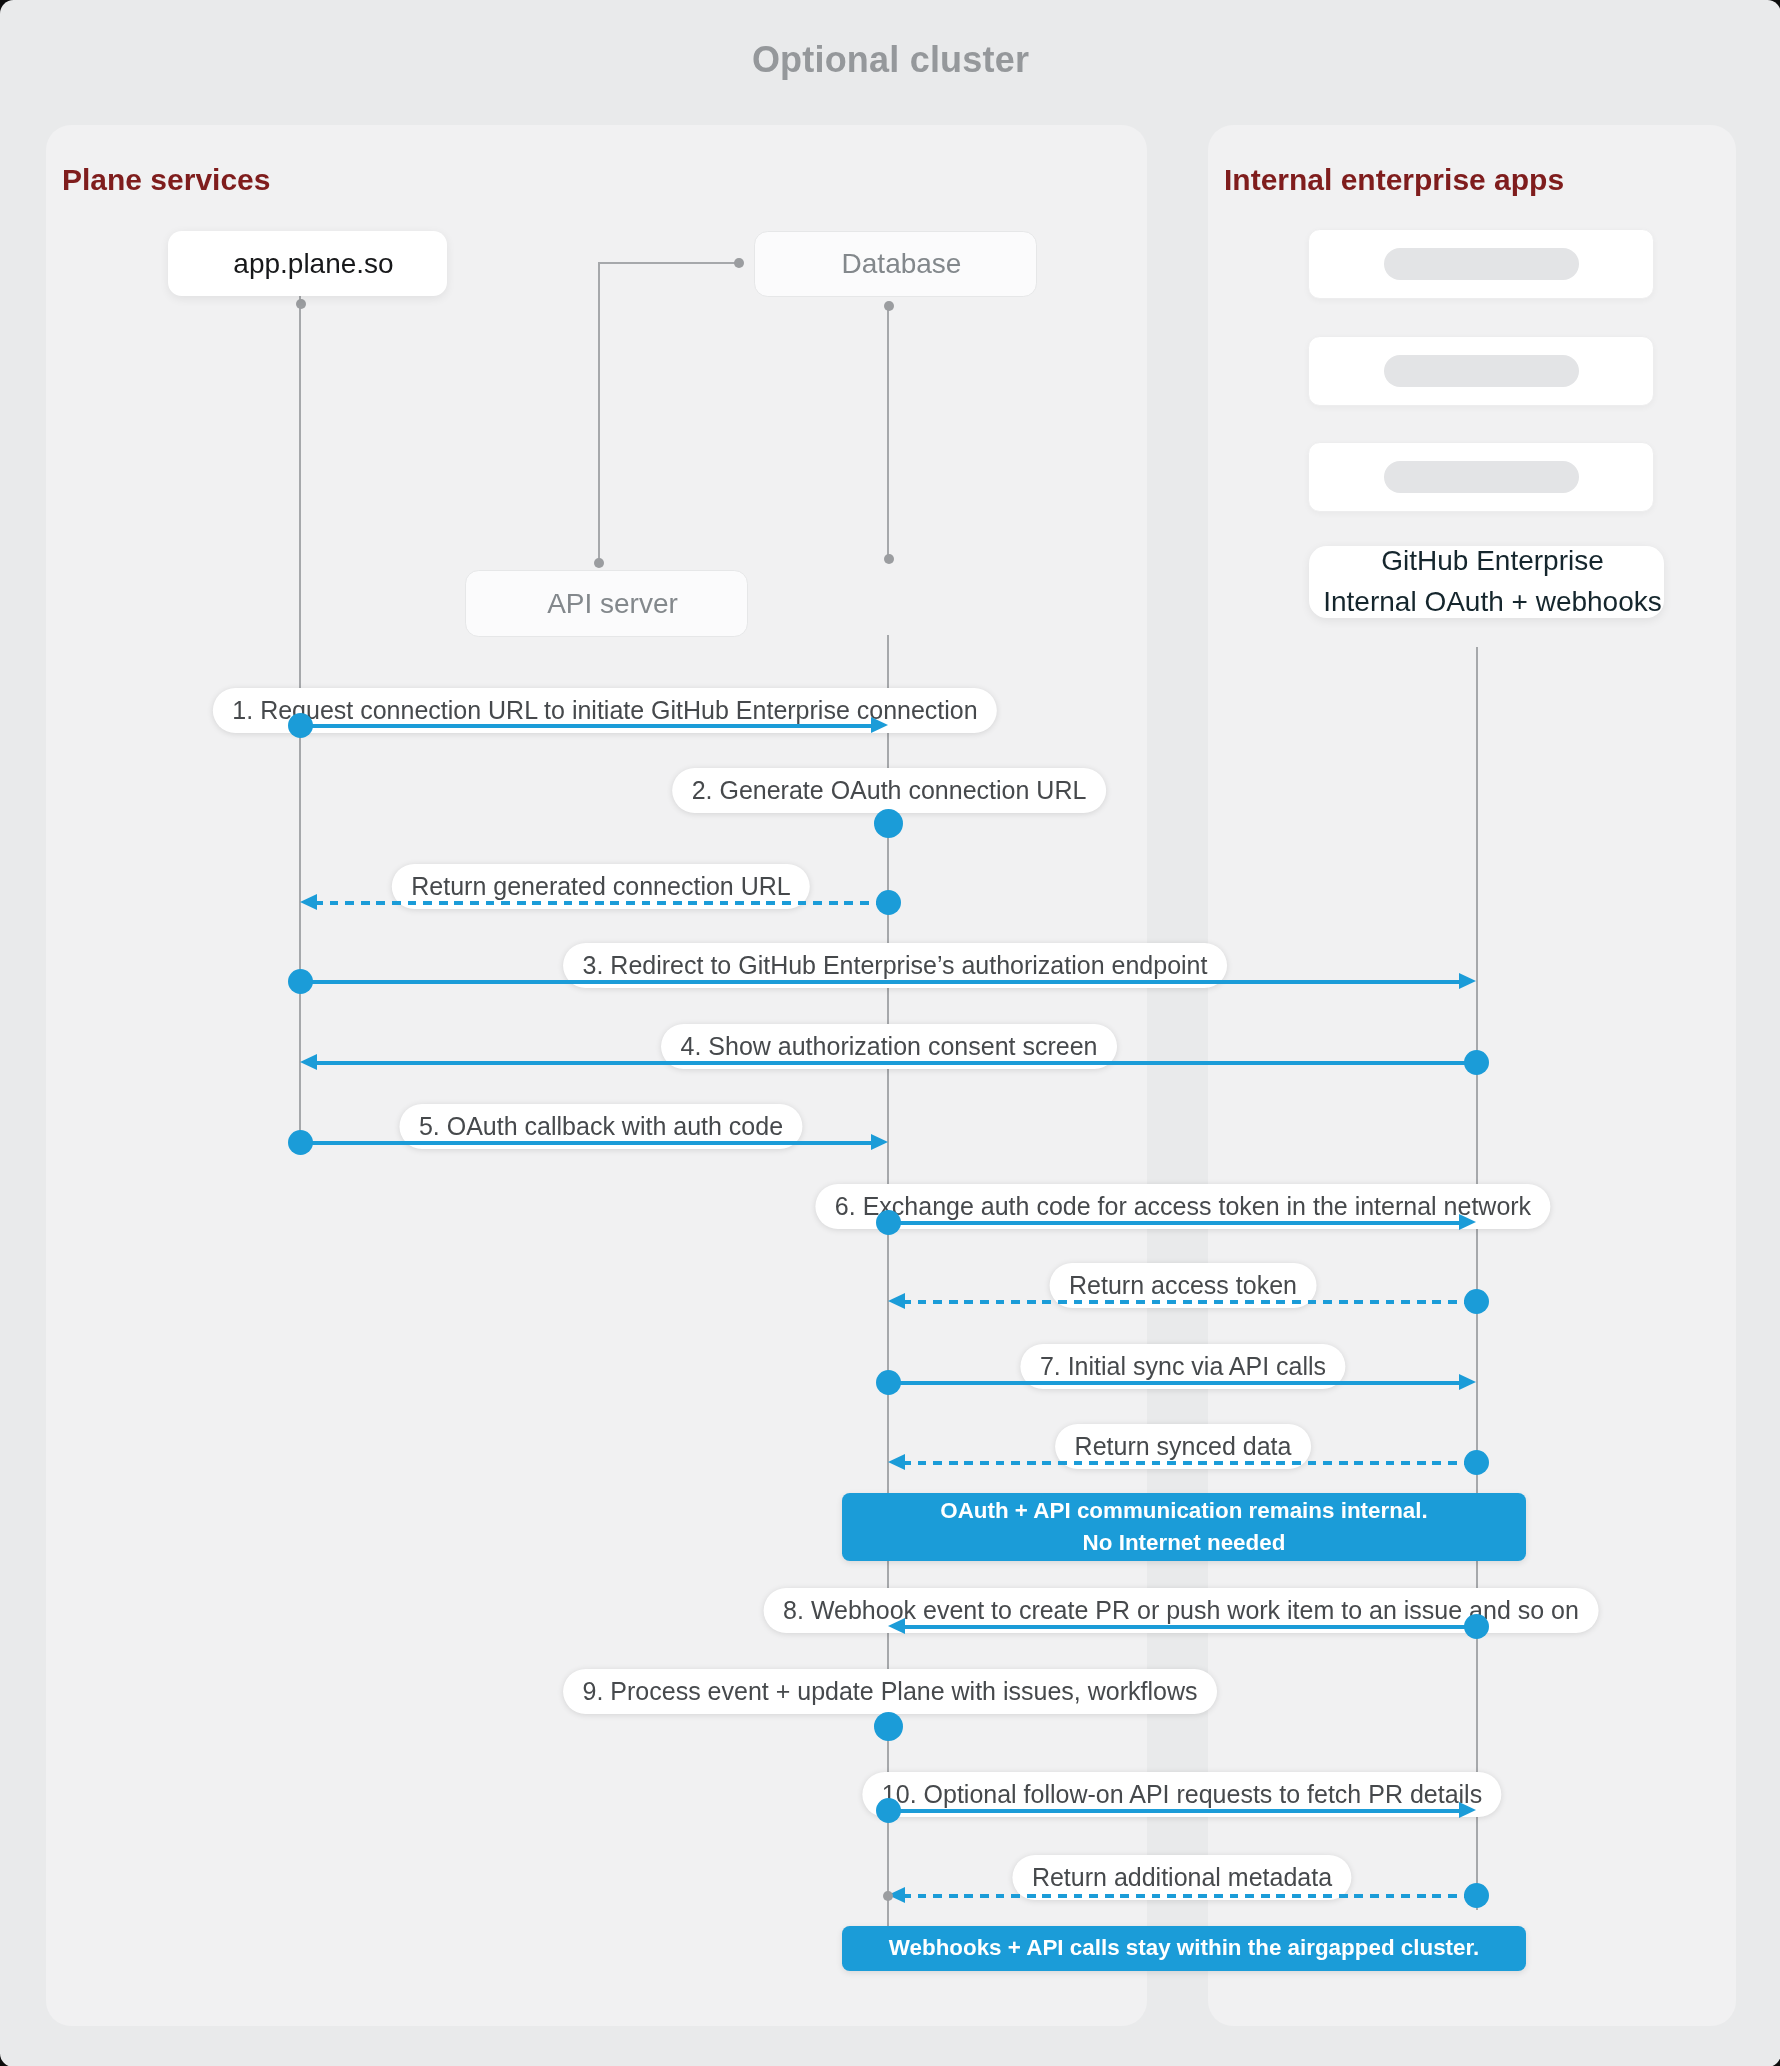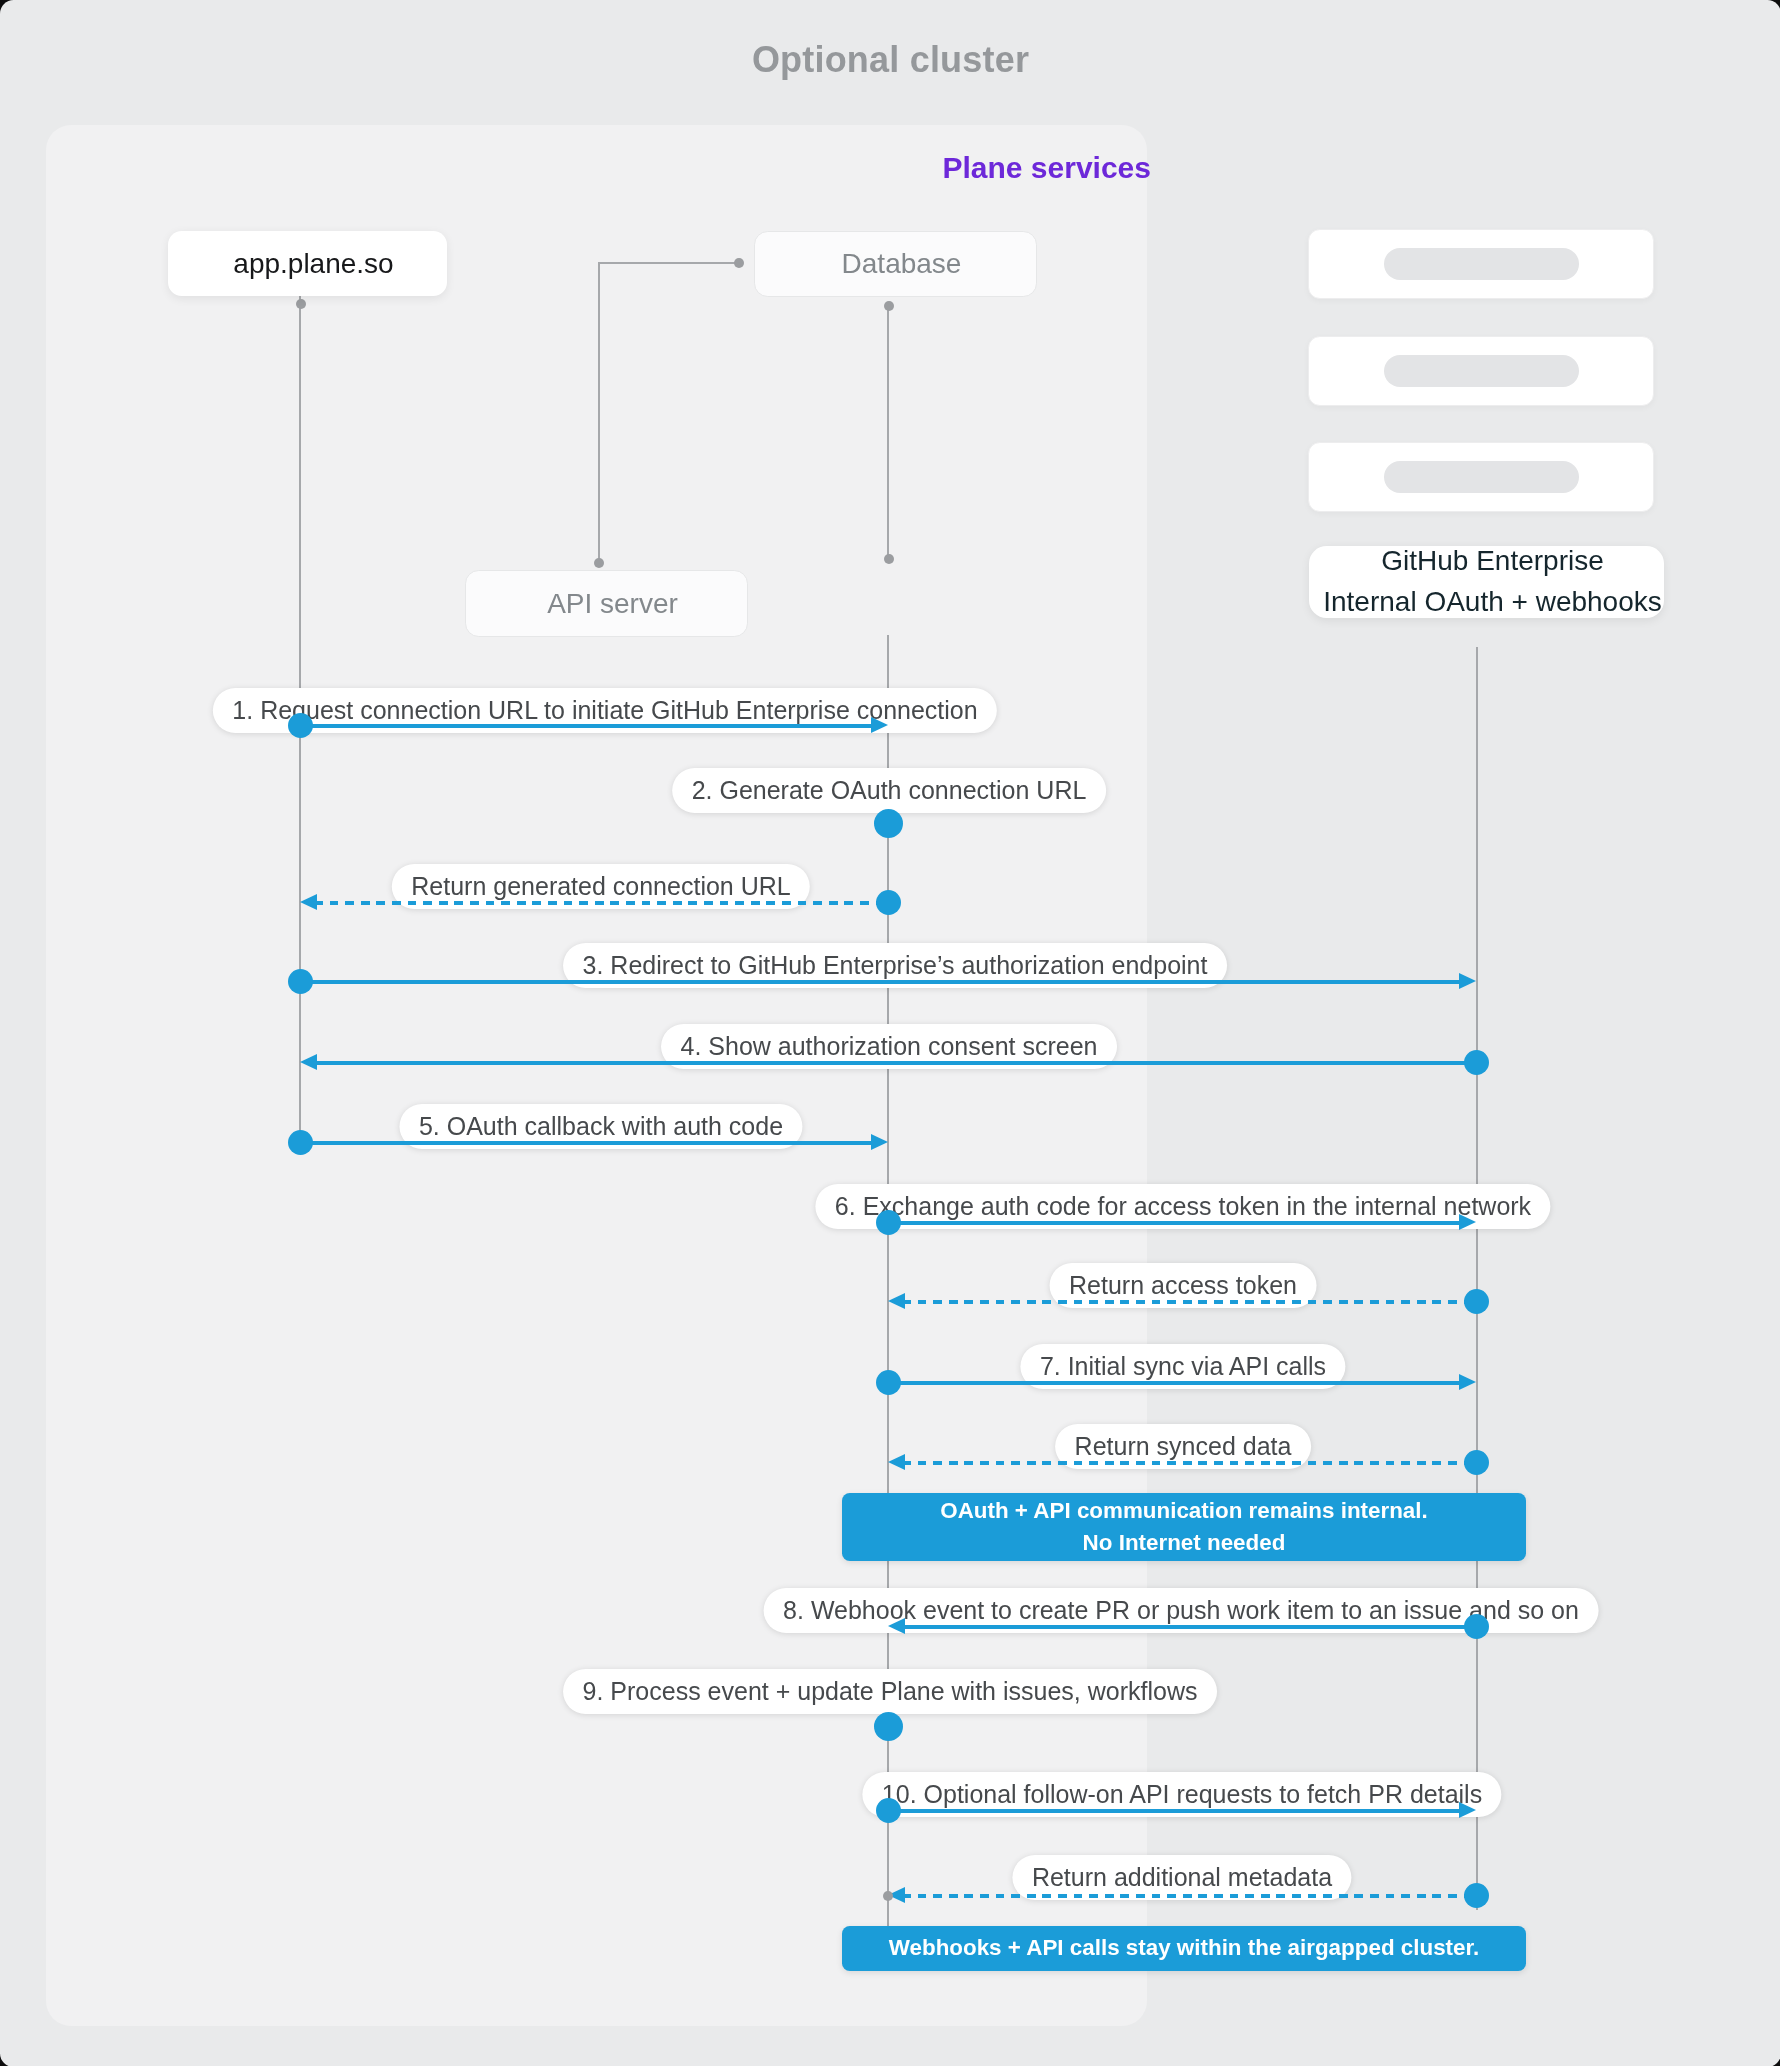--- a/index.html
+++ b/index.html
@@ -1,21 +1,21 @@
 <!DOCTYPE html>
 <html style="--accent: #1b9cd8; --lifeline: #a6a8ab;"><head>
 <meta charset="utf-8">
 <style>
   :root{ --accent:#1b9cd8; --lifeline:#a6a8ab; }
   html,body{margin:0;padding:0;background:#0d0d0d;}
   body{font-family:"Liberation Sans", sans-serif;}
   .stage{position:relative;width:1781px;height:2067px;background:#e9eaeb;border-radius:13.7px;overflow:hidden;}
   .title{position:absolute;left:0;top:39px;width:1781px;text-align:center;font-size:36px;font-weight:700;color:#95989b;margin:0;letter-spacing:0.2px;}
   .panel{position:absolute;background:#f1f1f2;border-radius:25px;}
-  .panel h2{position:absolute;left:0;top:21.5px;width:100%;text-align:right;font-size:30px;font-weight:600;color:#6d28d9;margin:4px;}
+  .panel h2{position:absolute;left:0;top:21.5px;width:100%;text-align:left;font-size:30px;font-weight:600;color:#7f1d1d;margin:16px;}
   .actor{position:absolute;display:flex;align-items:center;justify-content:center;text-align:center;background:#fff;border-radius:13.7px;font-size:28px;color:#17181a;box-shadow:0 2.9px 9.8px rgba(0,0,0,.07);padding-left:12px;}
   .actor.ghost{background:#fbfbfc;border:1px solid #e6e7e8;box-shadow:none;color:#83888c;}
   .actor.dark{color:#15262d;font-weight:400;}
   .actor .two{line-height:1.45;color:#15262d;}
   .card{position:absolute;background:#fff;border:1px solid #ededee;border-radius:11.7px;box-shadow:0 2px 5.9px rgba(0,0,0,.04);display:flex;align-items:center;justify-content:center;}
   .card .pillbar{width:195px;height:32px;border-radius:974px;background:#e3e4e6;}
   .gline{position:absolute;background:var(--lifeline);}
   .gdot{position:absolute;width:9.8px;height:9.8px;border-radius:50%;background:#9b9da0;}
   .bdot{position:absolute;width:25px;height:25px;border-radius:50%;background:var(--accent);}
   .bdot.big{width:29px;height:29px;}
@@ -32,20 +32,23 @@
 </style>
 </head>
 <body>
 
 <div class="stage">
 
   <h1 class="title">Optional cluster</h1>
 
   <section class="panel" style="left:46px;top:125px;width:1101px;height:1901px;">
     <h2>Plane services</h2>
+  </section>
+  <section class="panel" style="left:1208px;top:125px;width:528px;height:1901px;">
+    <h2>Internal enterprise apps</h2>
   </section>
 
   <div class="gline" style="left:299px;top:296px;width:2px;height:856px;"></div>
   <div class="gdot" style="left:296px;top:299px;"></div>
   <div class="gline" style="left:598px;top:263px;width:2px;height:299px;"></div>
   <div class="gline" style="left:598px;top:262px;width:141px;height:2px;"></div>
   <div class="gdot" style="left:734px;top:258px;"></div>
   <div class="gdot" style="left:594px;top:558px;"></div>
   <div class="gline" style="left:887px;top:303px;width:2px;height:258px;"></div>
   <div class="gdot" style="left:884px;top:301px;"></div>

